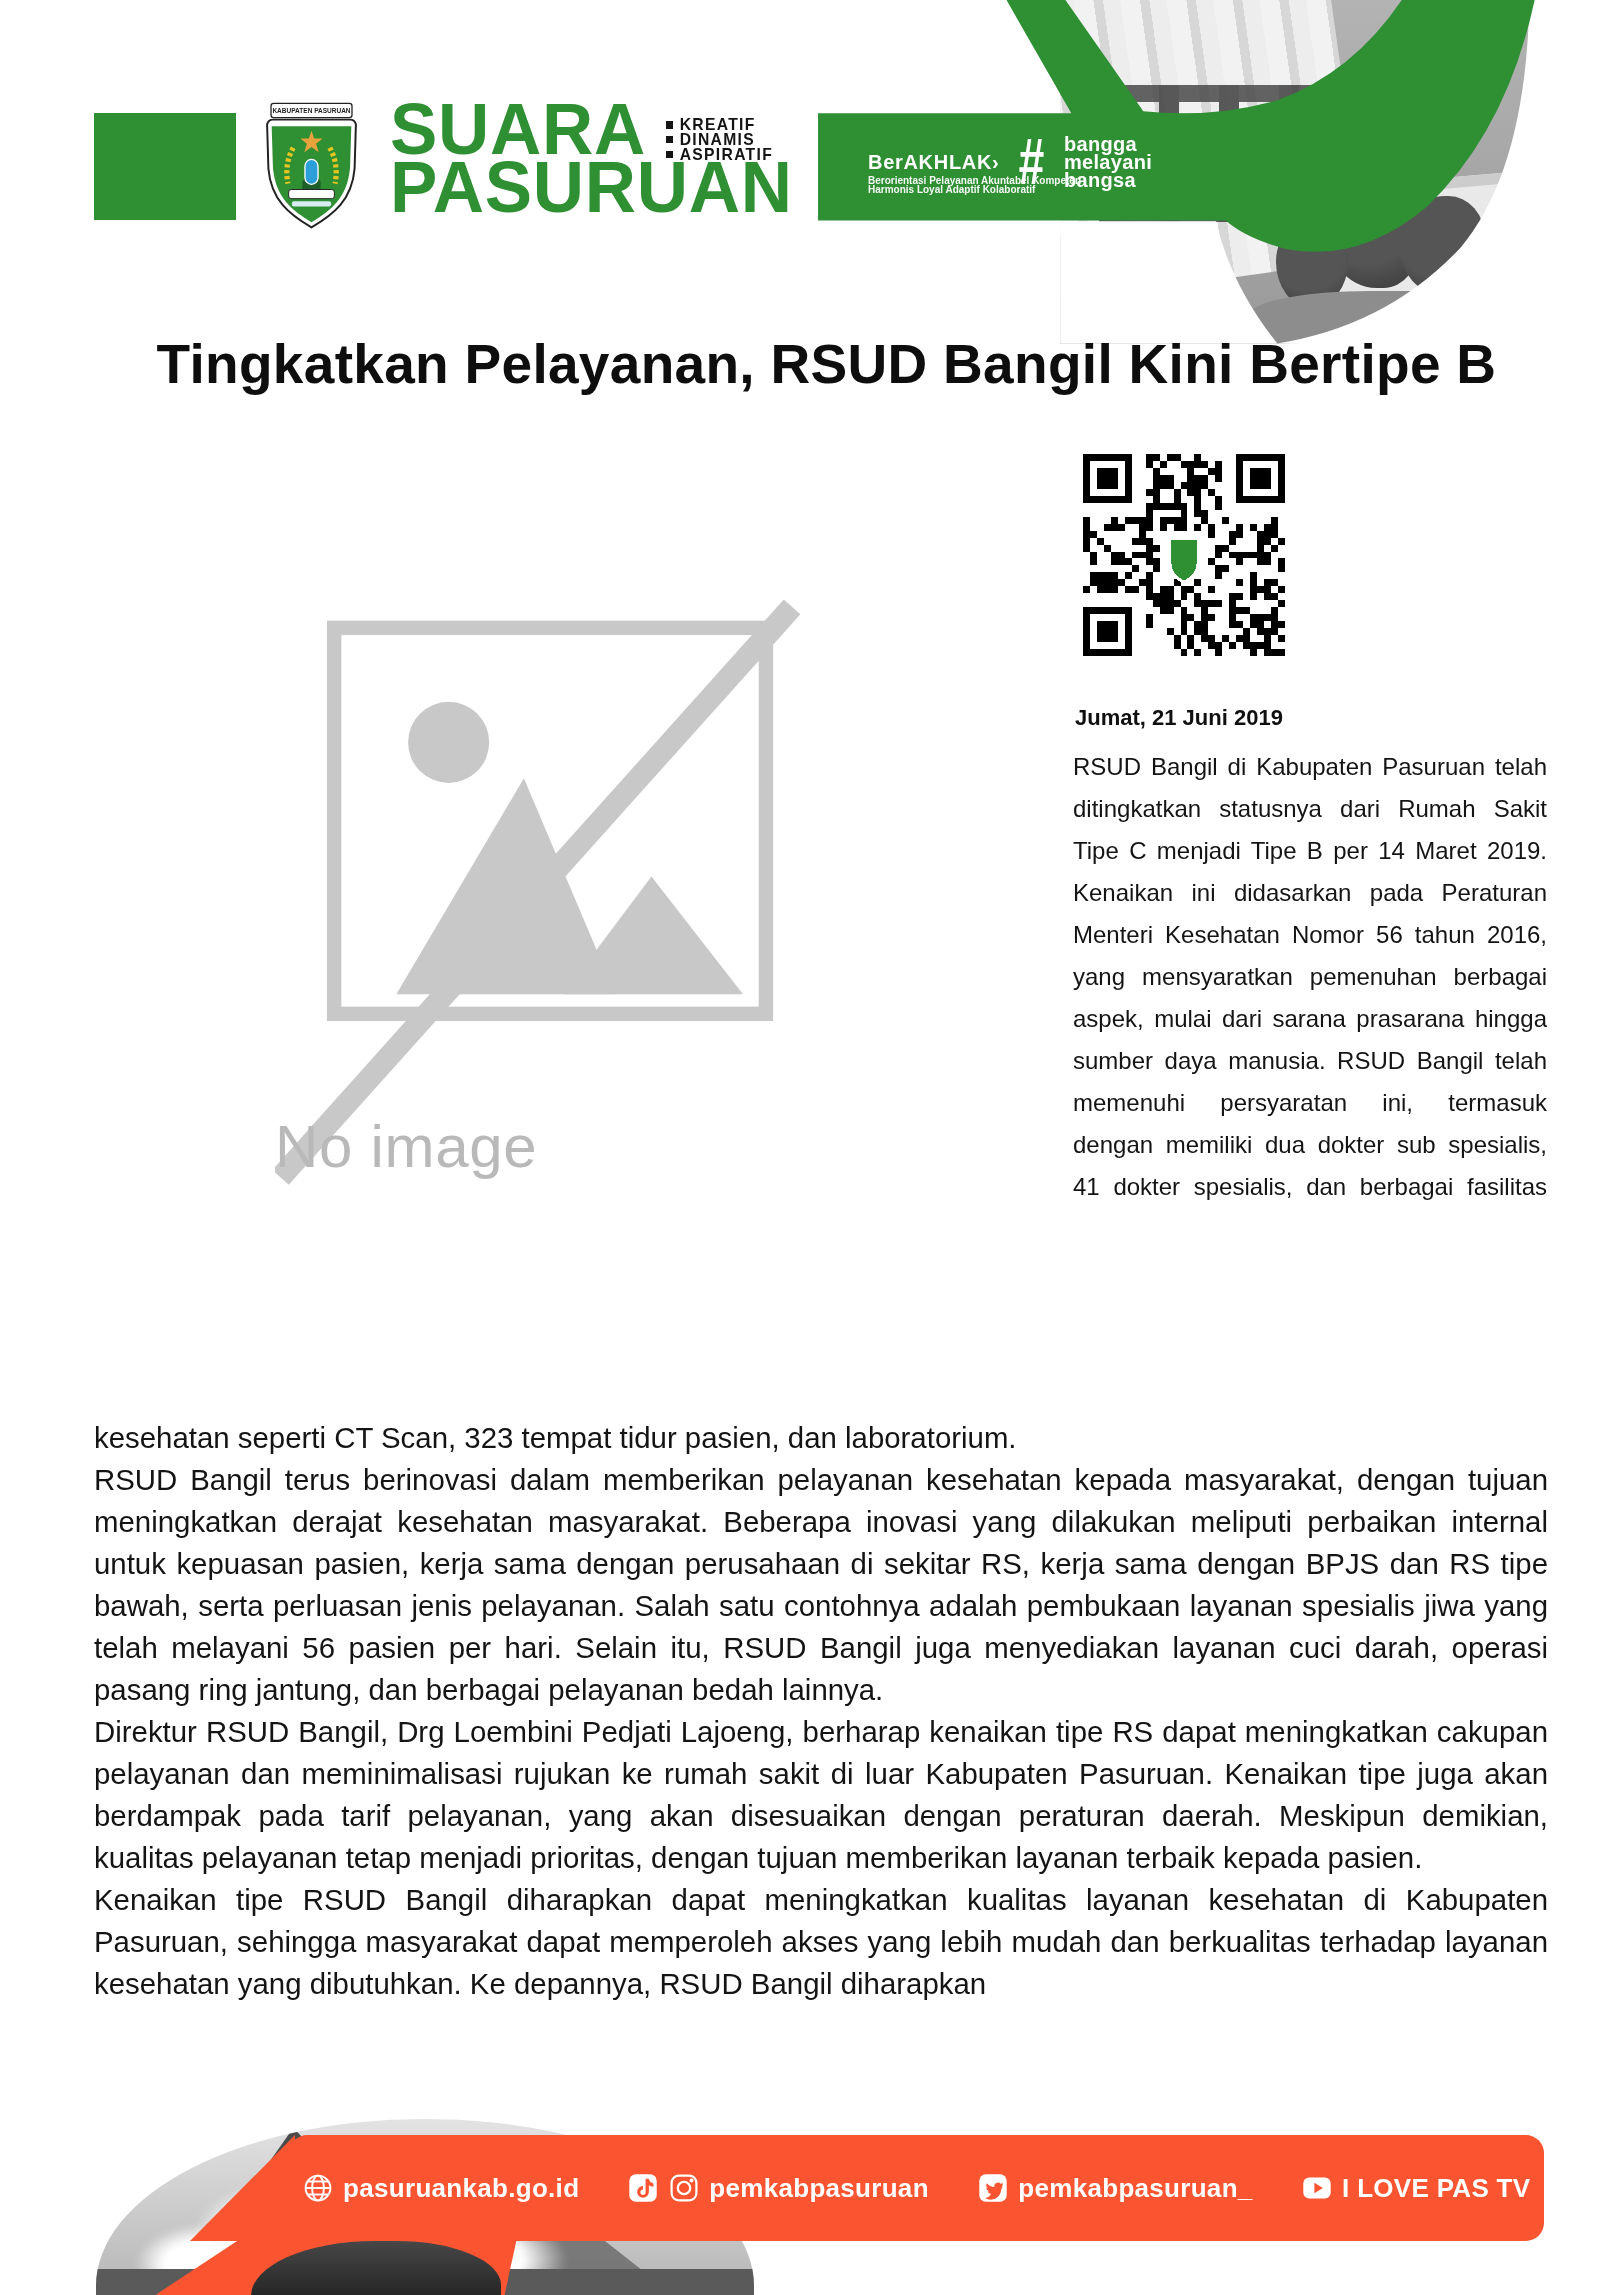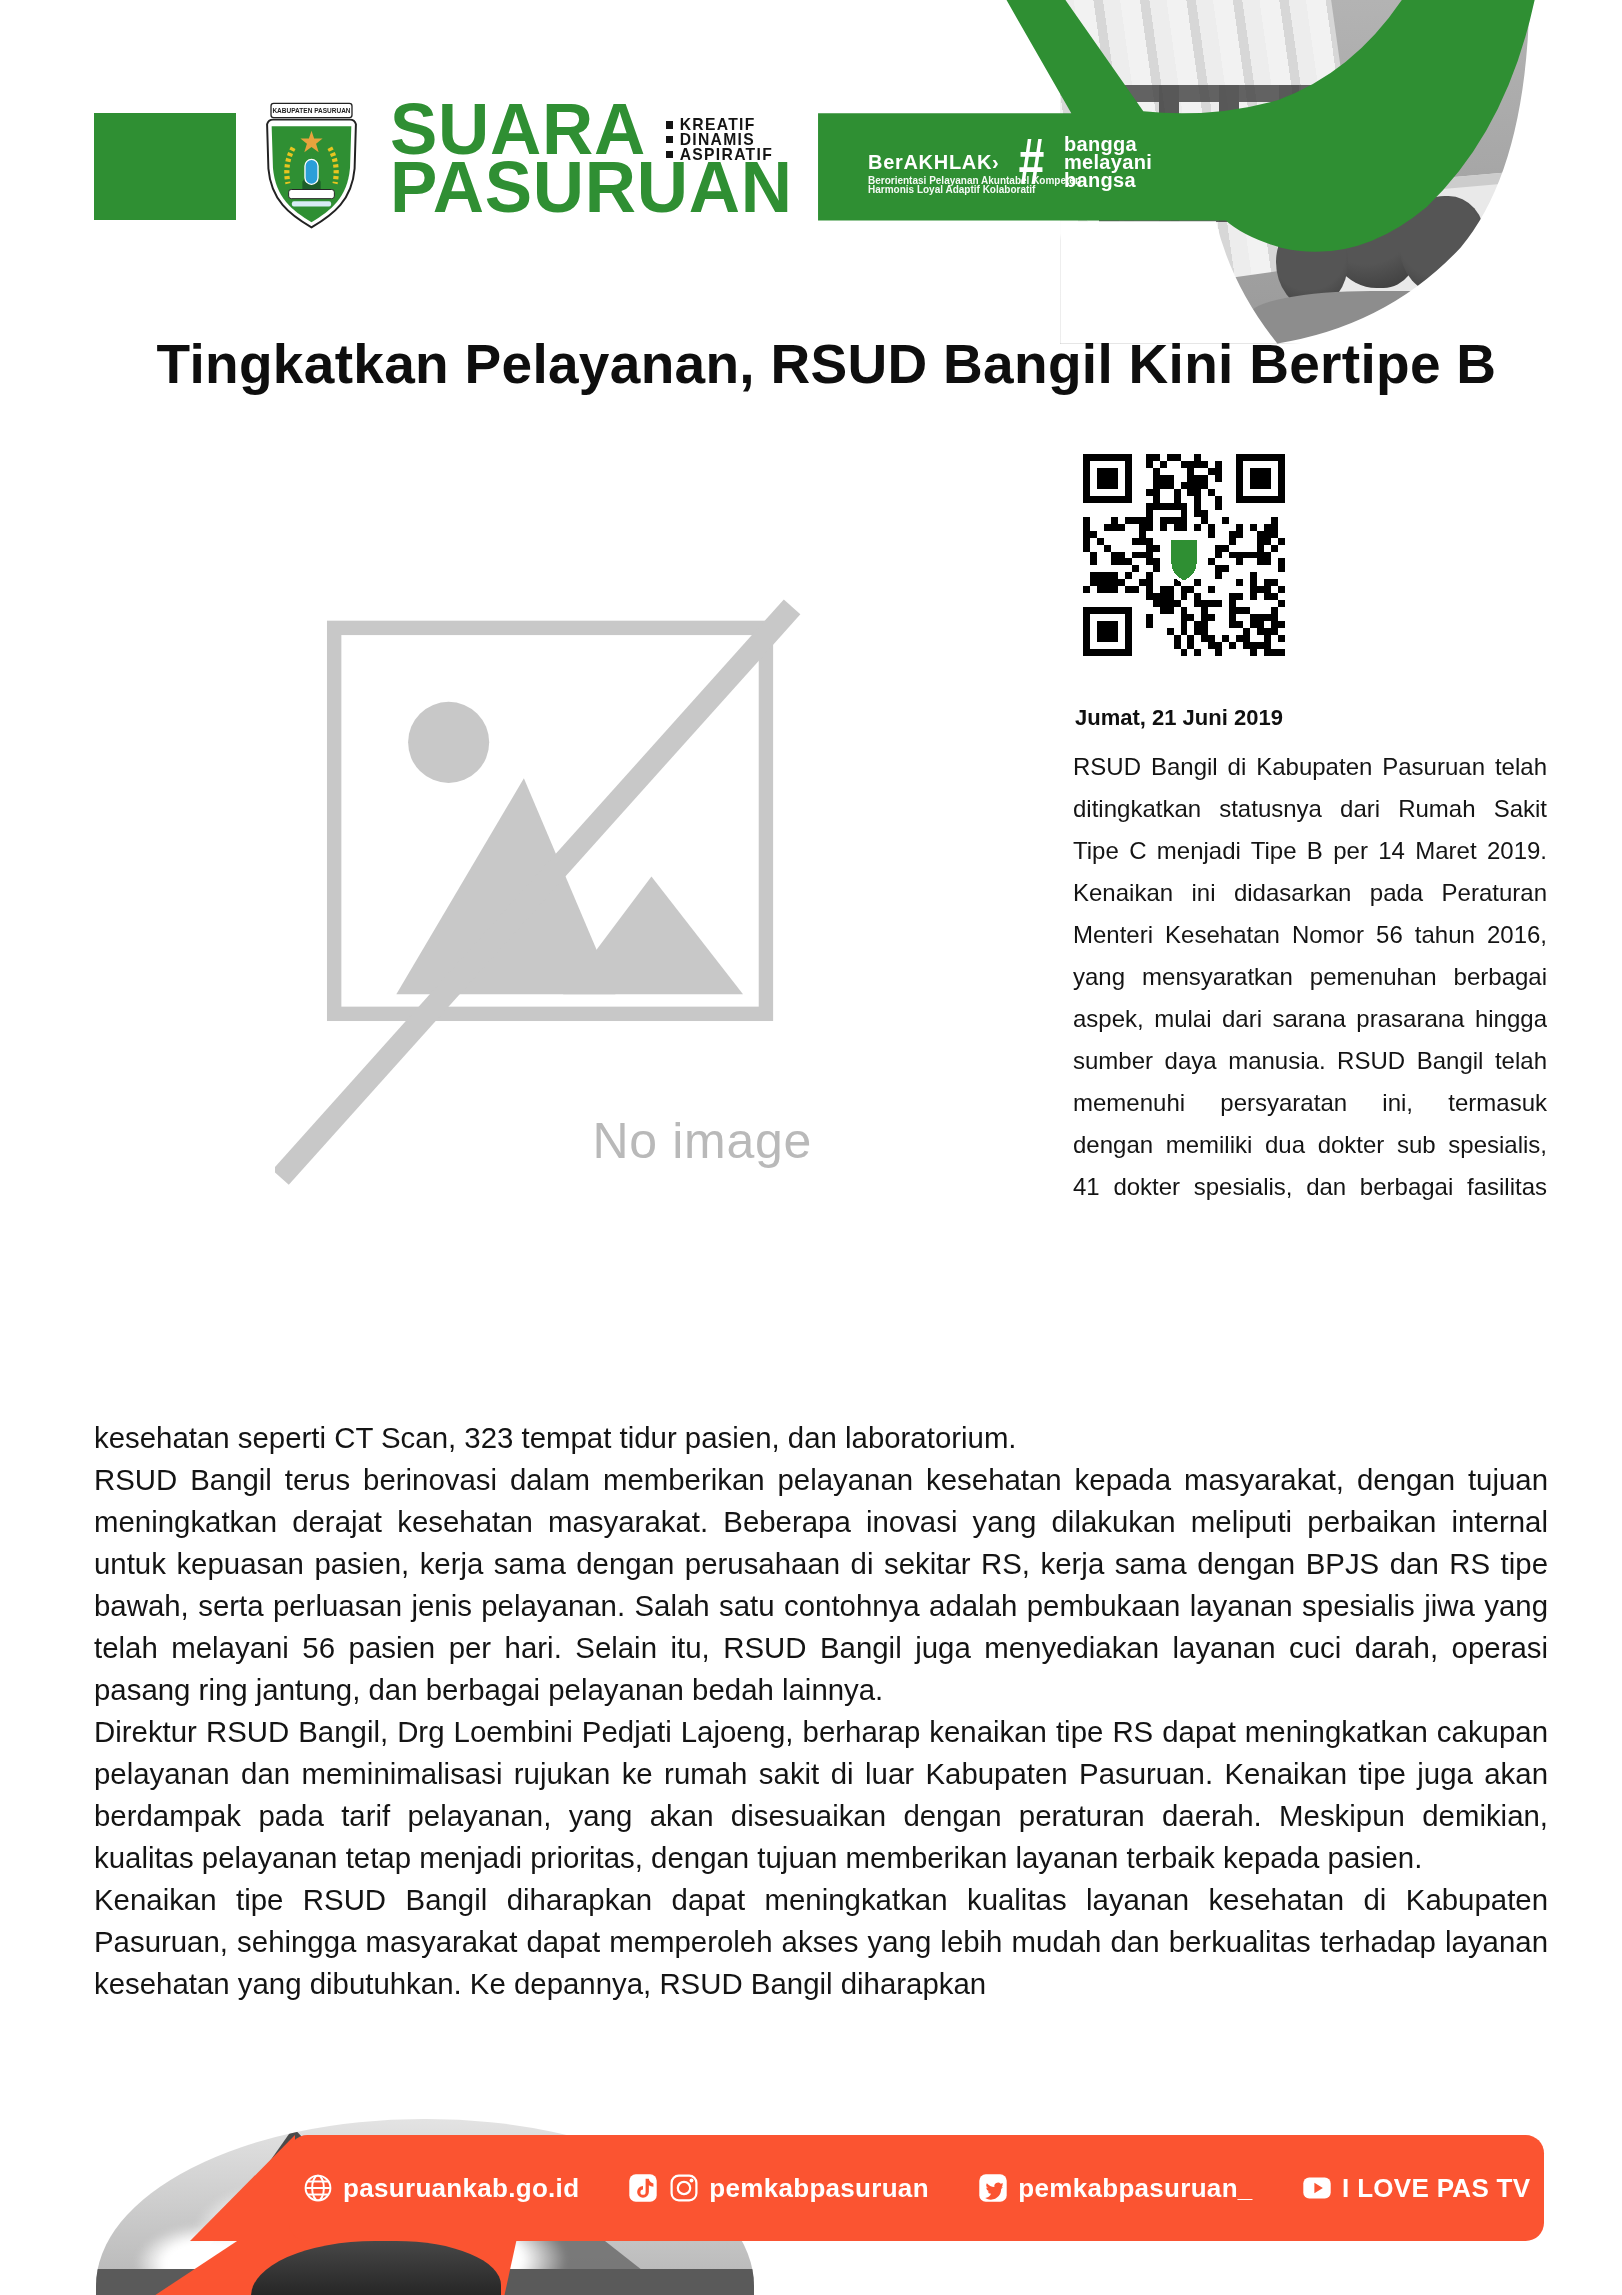--- a/index.html
+++ b/index.html
@@ -42,22 +42,22 @@
   #title{left:15px;top:332px;width:1623px;text-align:center;font-size:55px;font-weight:bold;color:#0e0e0e;letter-spacing:0.3px;}
   #qr{left:1076px;top:447px;width:216px;height:216px;background:#fff;}
   #qr svg{display:block;width:100%;height:100%;}
   #date{left:1075px;top:705px;font-size:22px;font-weight:bold;color:#101010;}
   #col-text{left:1073px;top:746px;width:474px;font-size:24px;line-height:42px;
             text-align:justify;text-align-last:justify;max-height:707px;overflow:hidden;color:#141414;}
   #body-text{left:94px;top:1417px;width:1454px;font-size:29.4px;line-height:42px;text-align:justify;color:#141414;}
   #body-text p{margin:0;}
 
   #noimage{left:275px;top:569px;width:537px;height:628px;}
-  #noimage-caption{left:275px;top:1112px;width:537px;text-align:right;
-                   font-size:50px;color:#b9b9b9;font-weight:400;letter-spacing:0.7px;}
+  #noimage-caption{left:275px;top:1112px;width:537px;text-align:left;
+                   font-size:60px;color:#b9b9b9;font-weight:400;letter-spacing:0.7px;}
 
   
   #photo-arch{left:96px;top:2119px;width:658px;height:177px;overflow:hidden;
               border-radius:327px 327px 0 0/167px 167px 0 0;
               background:linear-gradient(180deg,#e3e3e3,#b5b5b5);}
   .peak{position:absolute;inset:0;background:#4b4b4b;
         clip-path:polygon(12% 100%,30% 5%,54% 100%);}
   .ridge{position:absolute;inset:0;background:#6c6c6c;opacity:.85;
          clip-path:polygon(42% 100%,64% 30%,88% 100%);}
   .cloud{position:absolute;background:radial-gradient(closest-side,#ffffff 0 60%,rgba(255,255,255,0) 100%);

